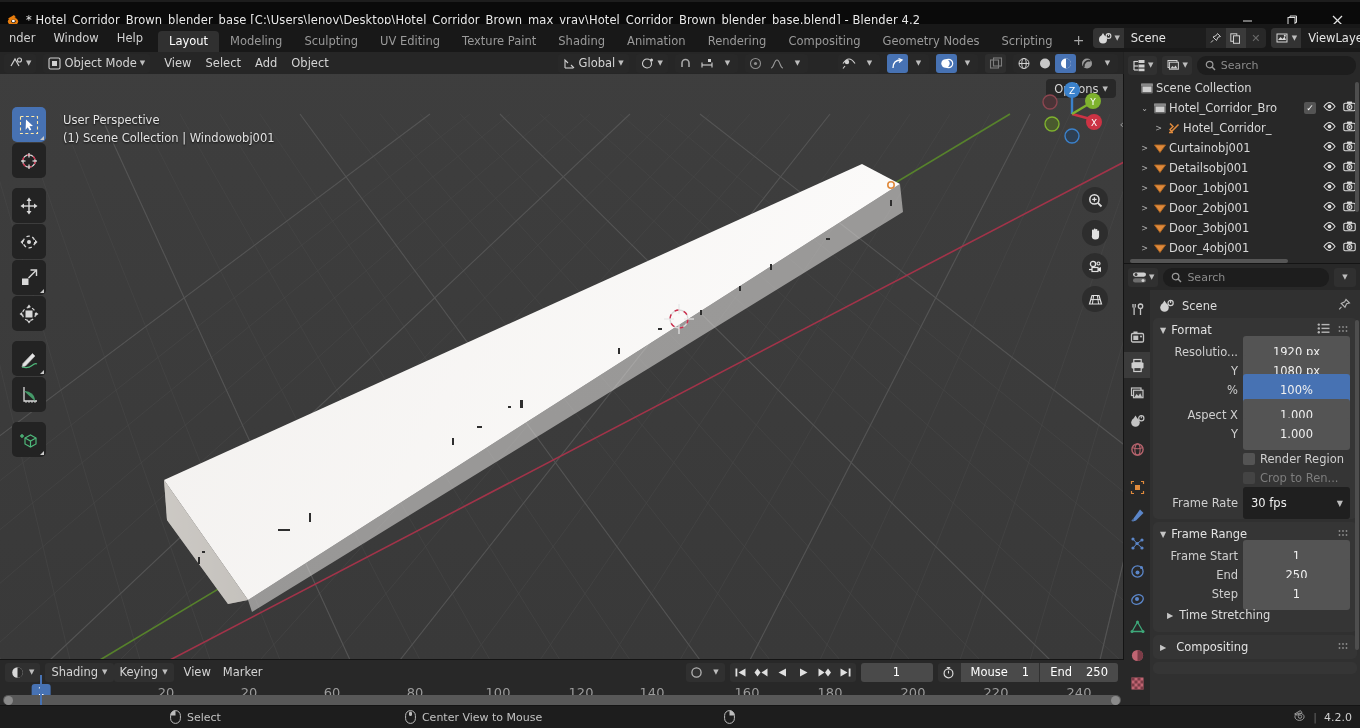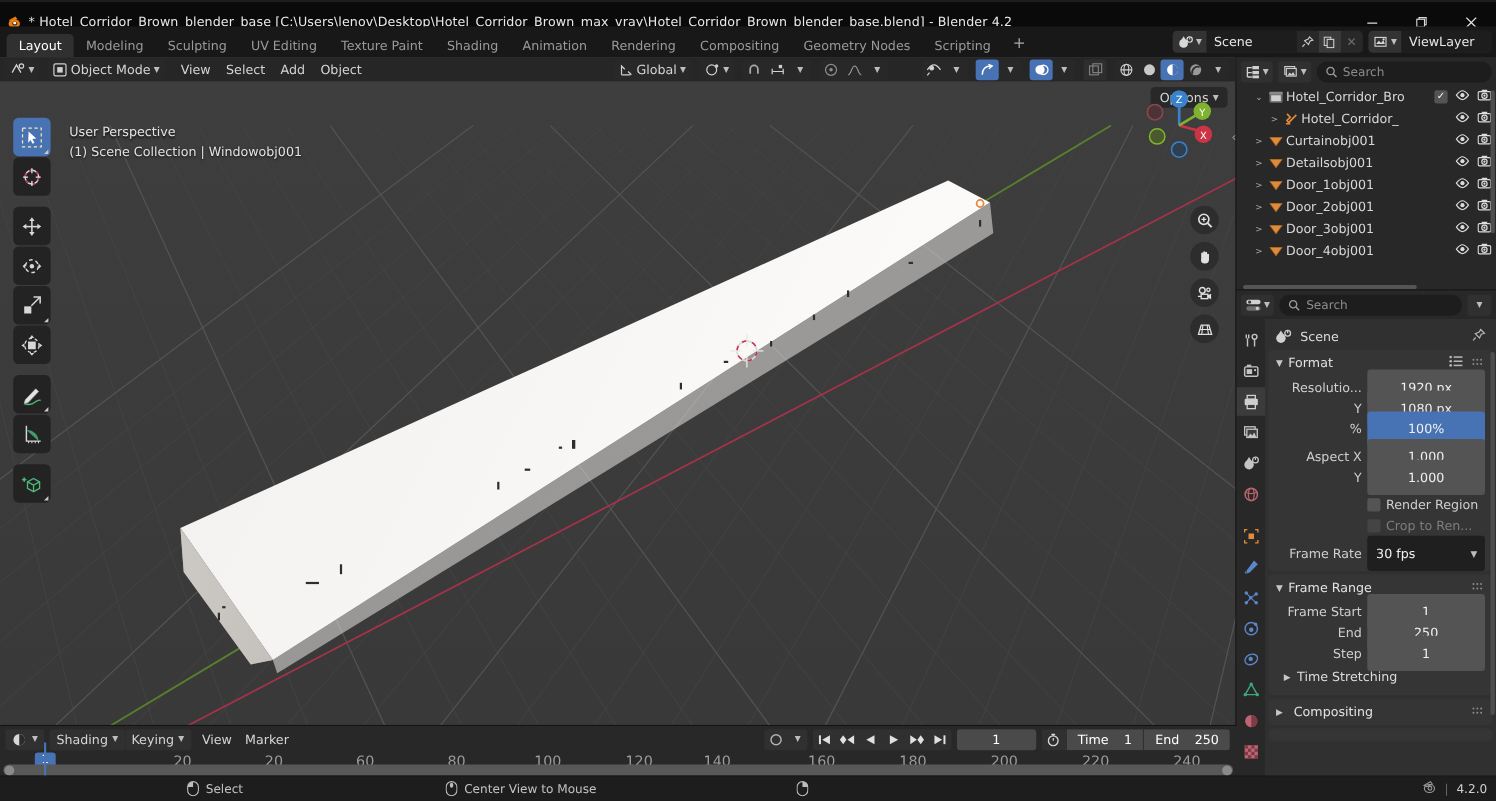--- a/index.html
+++ b/index.html
@@ -334,20 +334,25 @@
       <div class="tb-btn close">
         <svg width="11" height="11" viewBox="0 0 11 11">
           <line x1="1" y1="1" x2="10" y2="10" stroke="#e2e2e2" stroke-width="1.2"></line>
           <line x1="10" y1="1" x2="1" y2="10" stroke="#e2e2e2" stroke-width="1.2"></line>
         </svg>
       </div>
     </div>
   </div>
 
   <div class="topbar">
+    <div class="menu-row">
+      <div class="menu-item">nder</div>
+      <div class="menu-item">Window</div>
+      <div class="menu-item">Help</div>
+    </div>
     <div class="ws-tabs">
       <div class="ws-tab active">Layout</div>
       <div class="ws-tab">Modeling</div>
       <div class="ws-tab">Sculpting</div>
       <div class="ws-tab">UV Editing</div>
       <div class="ws-tab">Texture Paint</div>
       <div class="ws-tab">Shading</div>
       <div class="ws-tab">Animation</div>
       <div class="ws-tab">Rendering</div>
       <div class="ws-tab">Compositing</div>
@@ -917,21 +922,21 @@
         <div class="tl-range">
           <div class="clk">
             <svg width="13" height="13" viewBox="0 0 13 13">
               <circle cx="6.5" cy="7.4" r="4.4" fill="none" stroke="#d8d8d8" stroke-width="1.2"></circle>
               <line x1="6.5" y1="7.4" x2="6.5" y2="4.8" stroke="#d8d8d8" stroke-width="1.1"></line>
               <line x1="4.8" y1="1.6" x2="8.2" y2="1.6" stroke="#d8d8d8" stroke-width="1.3"></line>
               <line x1="6.5" y1="1.6" x2="6.5" y2="3" stroke="#d8d8d8" stroke-width="1.3"></line>
             </svg>
           </div>
           <div class="fld">
-            <span>Time</span>
+            <span>Mouse</span>
             <span>1</span>
           </div>
           <div class="fld">
             <span>End</span>
             <span>250</span>
           </div>
         </div>
       </div>
     </div>
 
@@ -985,20 +990,30 @@
         <svg width="11" height="11" viewBox="0 0 11 11">
           <circle cx="4.6" cy="4.6" r="3.3" fill="none" stroke="#9a9a9a" stroke-width="1.2"></circle>
           <line x1="7.1" y1="7.1" x2="10" y2="10" stroke="#9a9a9a" stroke-width="1.4"></line>
         </svg>
         <span>Search</span>
       </div>
     </div>
 
     <div class="ol-body">
 
+      <div class="ol-row" style="padding-left:14px;">
+        <div class="tic">
+          <svg width="14" height="13" viewBox="0 0 14 13">
+            <rect x="1" y="1.5" width="12" height="10" rx="1.5" fill="#6a6a6a"></rect>
+            <rect x="2.6" y="4.6" width="8.8" height="5.4" fill="#cfcfcf"></rect>
+            <rect x="1" y="1.5" width="12" height="2.4" fill="#8a8a8a"></rect>
+          </svg>
+        </div>
+        <div class="lbl">Scene Collection</div>
+      </div>
 
       <div class="ol-row" style="padding-left:14px;">
         <div class="exp">⌄</div>
         <div class="tic">
           <svg width="14" height="13" viewBox="0 0 14 13">
             <rect x="1" y="1.5" width="12" height="10" rx="1.5" fill="#6a6a6a"></rect>
             <rect x="2.6" y="4.6" width="8.8" height="5.4" fill="#cfcfcf"></rect>
             <rect x="1" y="1.5" width="12" height="2.4" fill="#8a8a8a"></rect>
           </svg>
         </div>

